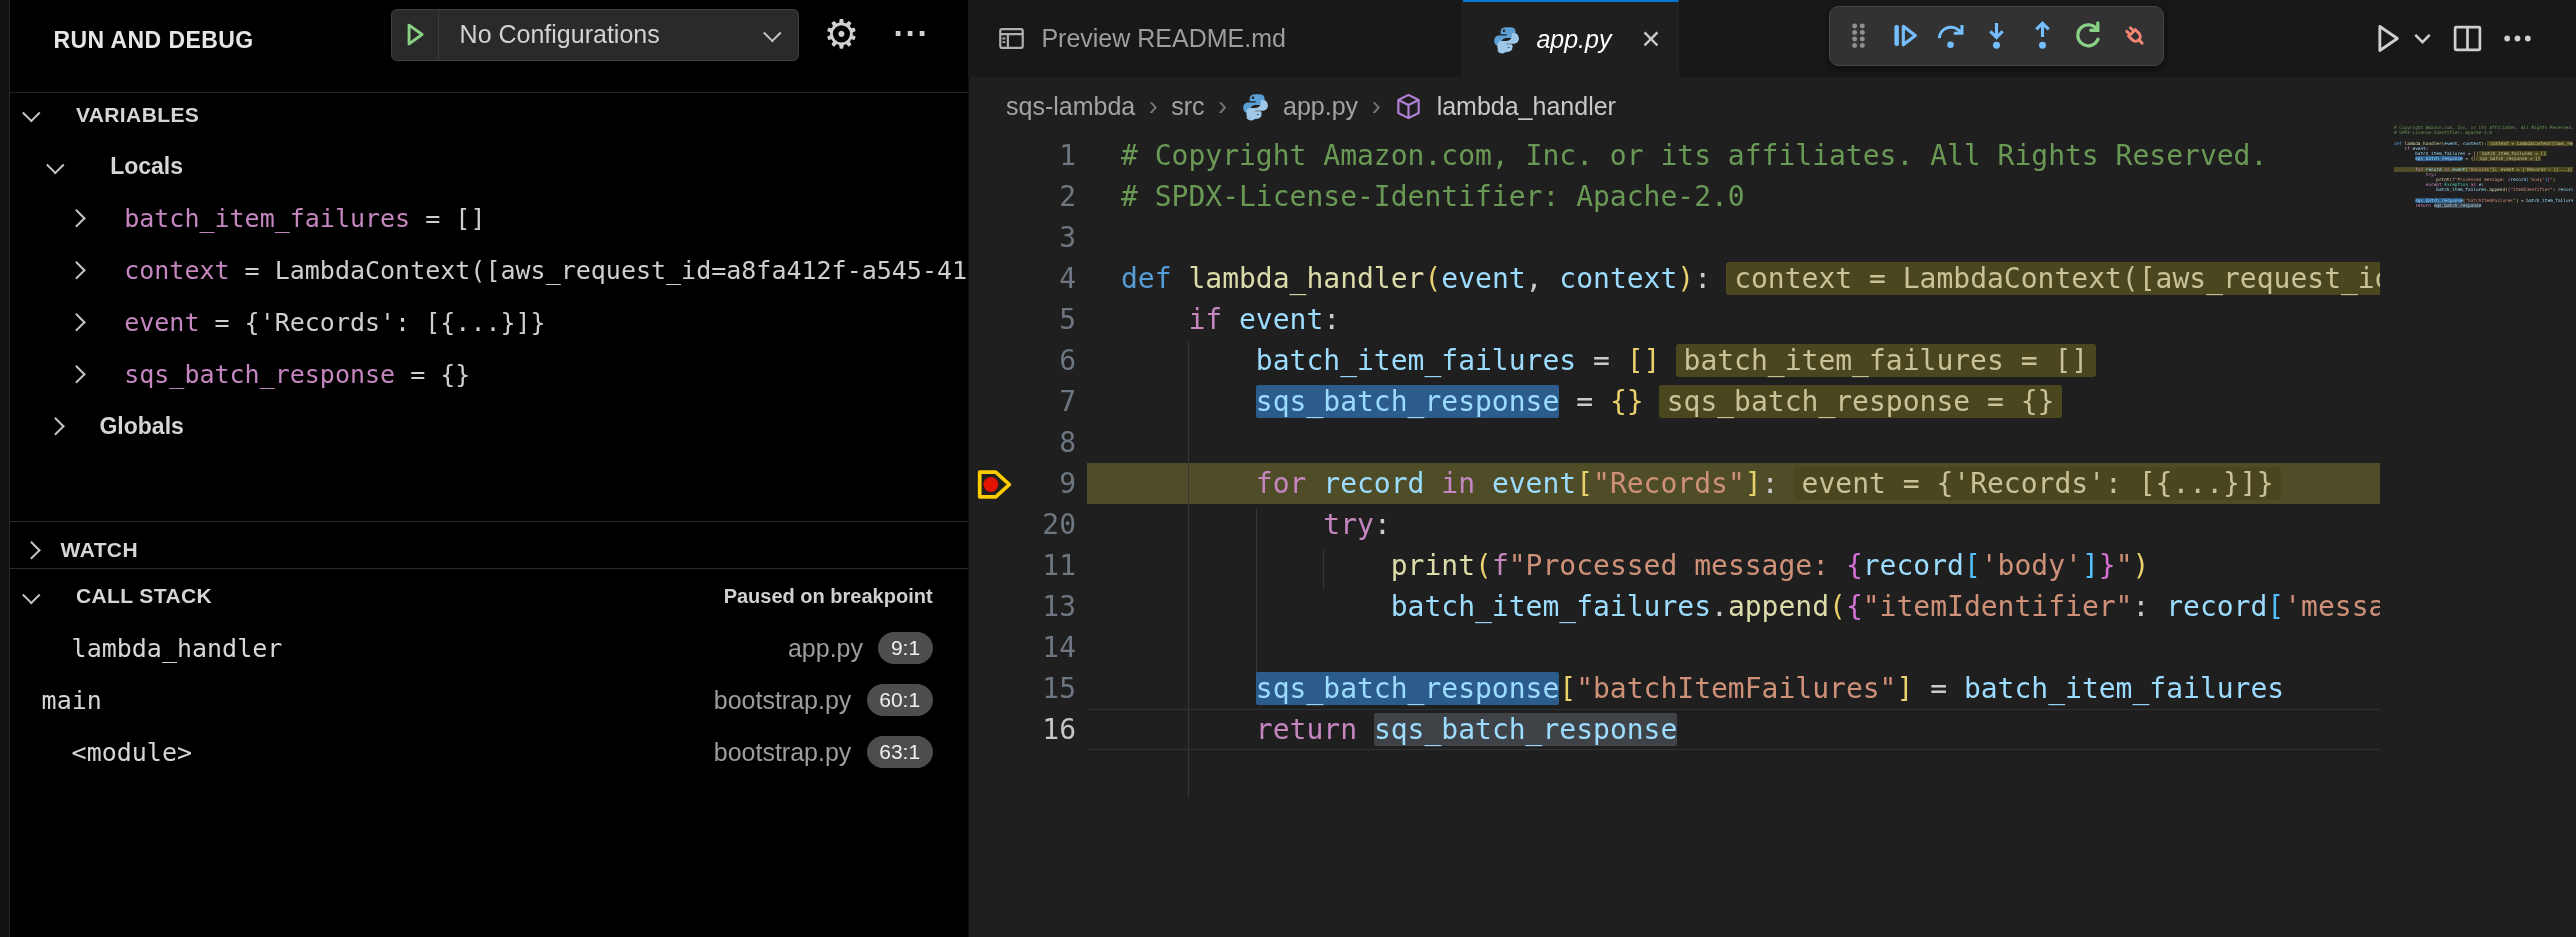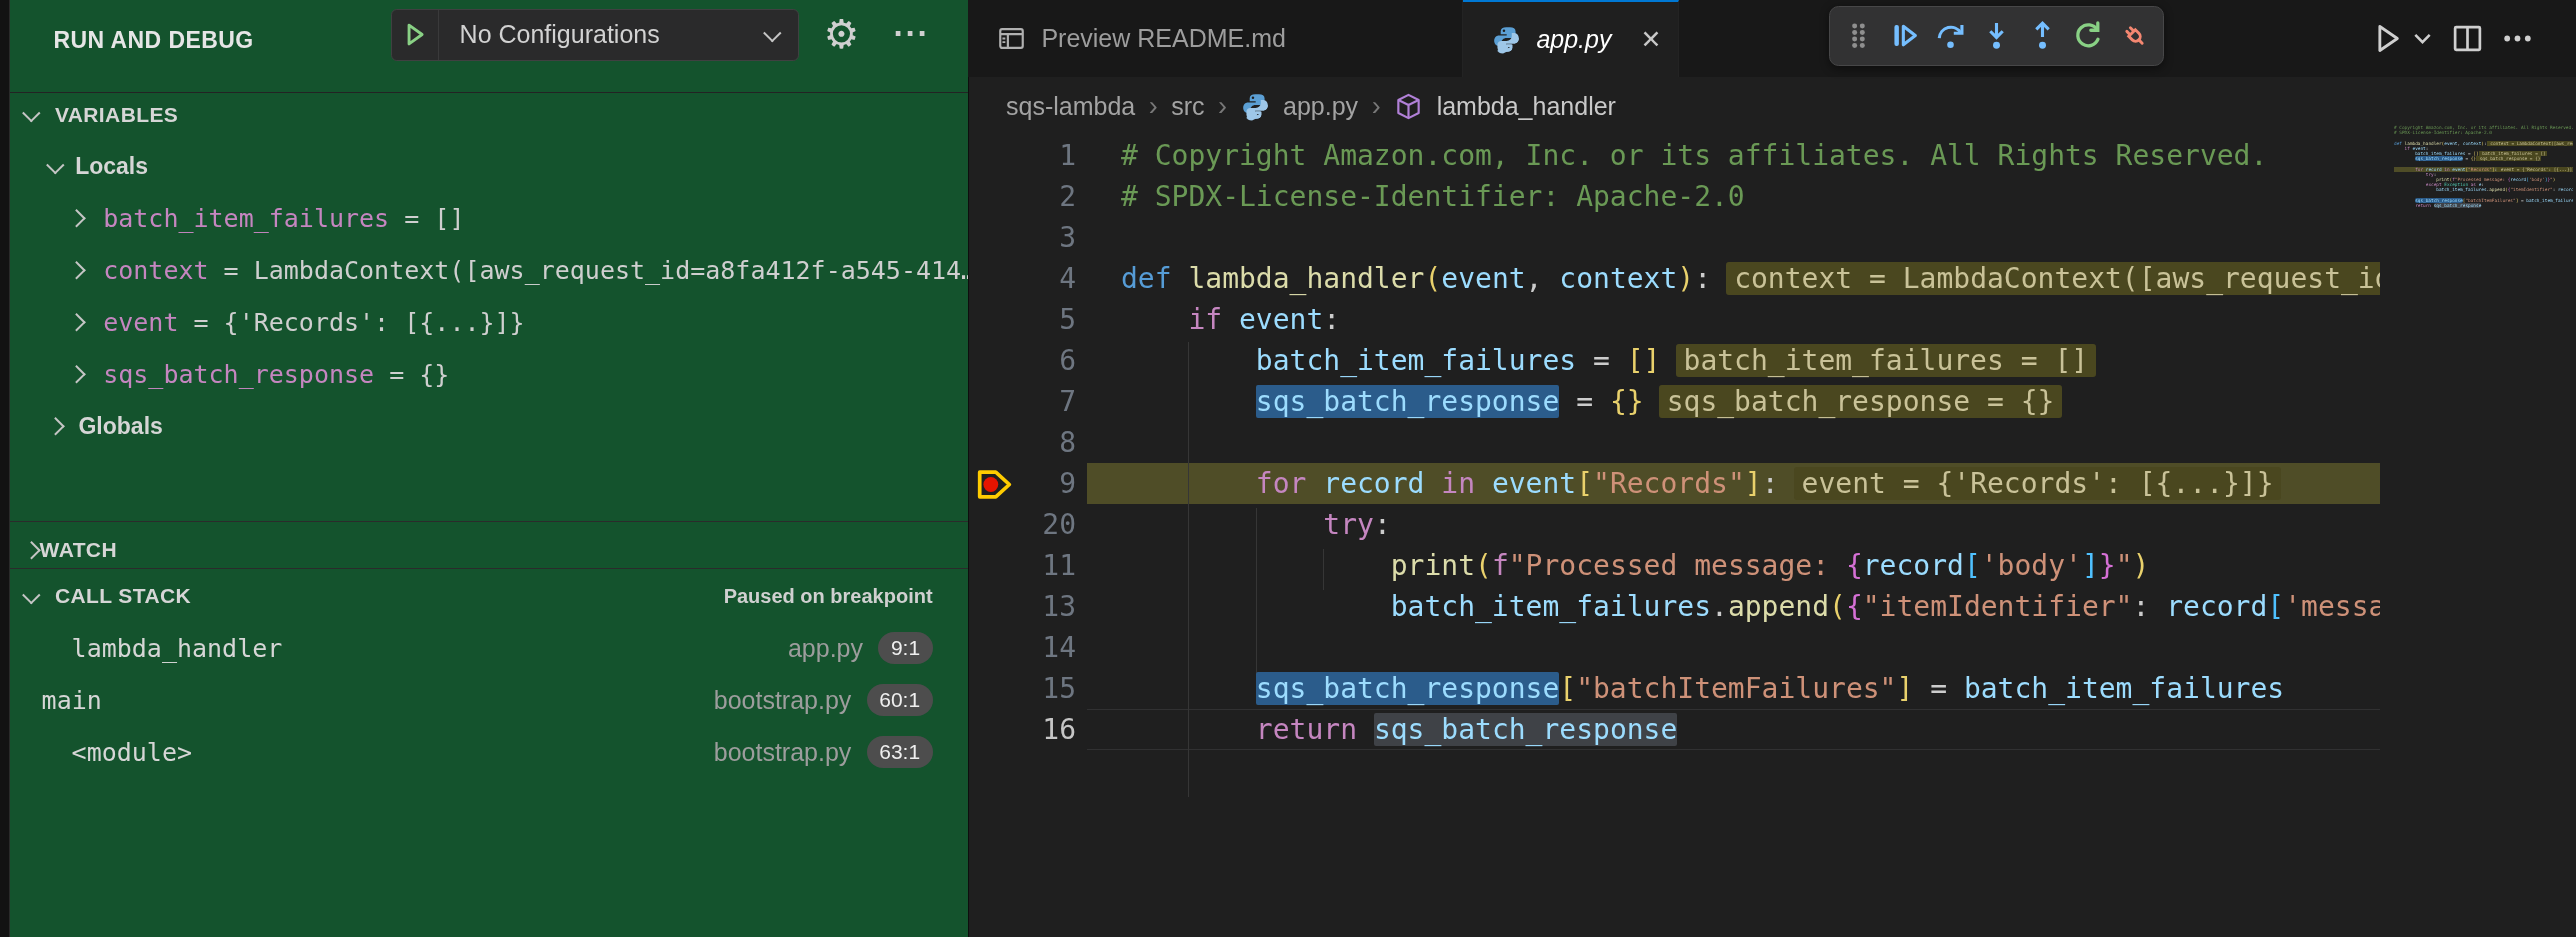--- a/index.html
+++ b/index.html
@@ -1,33 +1,33 @@
 <!DOCTYPE html>
 <html><head>
 <meta charset="utf-8">
 <style>
   html,body{margin:0;padding:0;background:#111;}
   #app{position:relative;width:2576px;height:938px;background:#1f1f1f;overflow:hidden;
        font-family:"Liberation Sans",sans-serif;color:#ccc;}
   pre{margin:0;}
   
   .leftstrip{position:absolute;left:0;top:0;width:8.7px;height:938px;background:#121212;border-right:1px solid #2a2a2a;}
-  .sidebar{position:absolute;left:9.6px;top:0;width:958px;height:938px;background:#14532d;border-right:1px solid #0e0e0e;}
+  .sidebar{position:absolute;left:9.6px;top:0;width:958px;height:938px;background:#000000;border-right:1px solid #0e0e0e;}
   .sb-title{position:absolute;left:44px;top:27px;font-size:23px;font-weight:600;color:#e6e6e6;letter-spacing:0.4px;}
   .cfg{position:absolute;left:381px;top:8.7px;width:408px;height:52px;background:#2a2a2b;border:1px solid #404041;
        border-radius:5.8px;display:flex;align-items:center;box-sizing:border-box;}
   .cfg-play{width:46px;height:100%;display:flex;align-items:center;justify-content:center;border-right:1px solid #3a3a3b;}
   .cfg-label{margin-left:21px;font-size:25px;color:#d2d2d2;flex:1;white-space:nowrap;}
   .cfg-chev{margin-right:19px;display:flex;}
   .gear{position:absolute;left:814px;top:7.7px;font-size:40px;color:#d0d0d0;line-height:52px;}
   .sb-dots{position:absolute;left:884px;top:7.7px;font-size:33px;font-weight:700;color:#d0d0d0;line-height:52px;letter-spacing:1px;}
   .chev{display:inline-block;width:10.6px;height:10.6px;border-right:2.3px solid #c5c5c5;border-bottom:2.3px solid #c5c5c5;}
   .chev.down{transform:rotate(45deg) translate(-1px,-1px);}
   .chev.right{transform:rotate(-45deg);}
-  .row{position:absolute;left:0;width:100%;height:44px;display:flex;align-items:center;box-sizing:border-box;white-space:nowrap;overflow:hidden;}
+  .row{position:absolute;left:0;width:100%;height:44px;display:flex;align-items:center;box-sizing:border-box;white-space:nowrap;overflow:hidden;gap:21px;}
   .sec-label{font-size:21px;font-weight:700;color:#d6d6d6;letter-spacing:0.4px;}
   .mono{font-family:"DejaVu Sans Mono",monospace;font-size:25px;}
   .vname{color:#c586c0;}
   .vval{color:#cfcfcf;}
   .veq{color:#cfcfcf;}
   .sep{position:absolute;left:0;width:100%;height:1px;background:#2b2b2b;}
   .status{position:absolute;right:35px;font-size:20px;font-weight:700;color:#d0d0d0;}
   .frame-right{position:absolute;right:35px;display:flex;align-items:center;gap:15.4px;}
   .frame-file{font-size:25px;color:#9d9d9d;}
   .badge{background:#4d4d4d;color:#efefef;font-size:21px;border-radius:19px;padding:3.9px 12.5px;}
@@ -100,21 +100,21 @@
     <div class="row" style="top:92px;border-top:1px solid #232323;">
       <span style="margin-left:15.4px;display:flex;">
           <span class="chev down"></span>
         </span>
       <span class="sec-label" style="margin-left:17.3px;">VARIABLES</span>
     </div>
     <div class="row" style="top:144px;">
       <span style="margin-left:39px;display:flex;">
           <span class="chev down"></span>
         </span>
-      <span style="margin-left:14px;font-size:23px;font-weight:700;color:#d6d6d6;">Locals</span>
+      <span style="margin-left:28px;font-size:23px;font-weight:700;color:#d6d6d6;">Locals</span>
     </div>
     <div>
         <div class="row" style="top: 196px;">
           <span style="margin-left:60px;display:flex;">
             <span class="chev right"></span>
           </span>
           <span class="mono" style="margin-left:21px;"><span class="vname">batch_item_failures</span><span class="veq"> = </span><span class="vval">[]</span></span>
         </div>
         <div class="row" style="top: 248px;">
           <span style="margin-left:60px;display:flex;">

